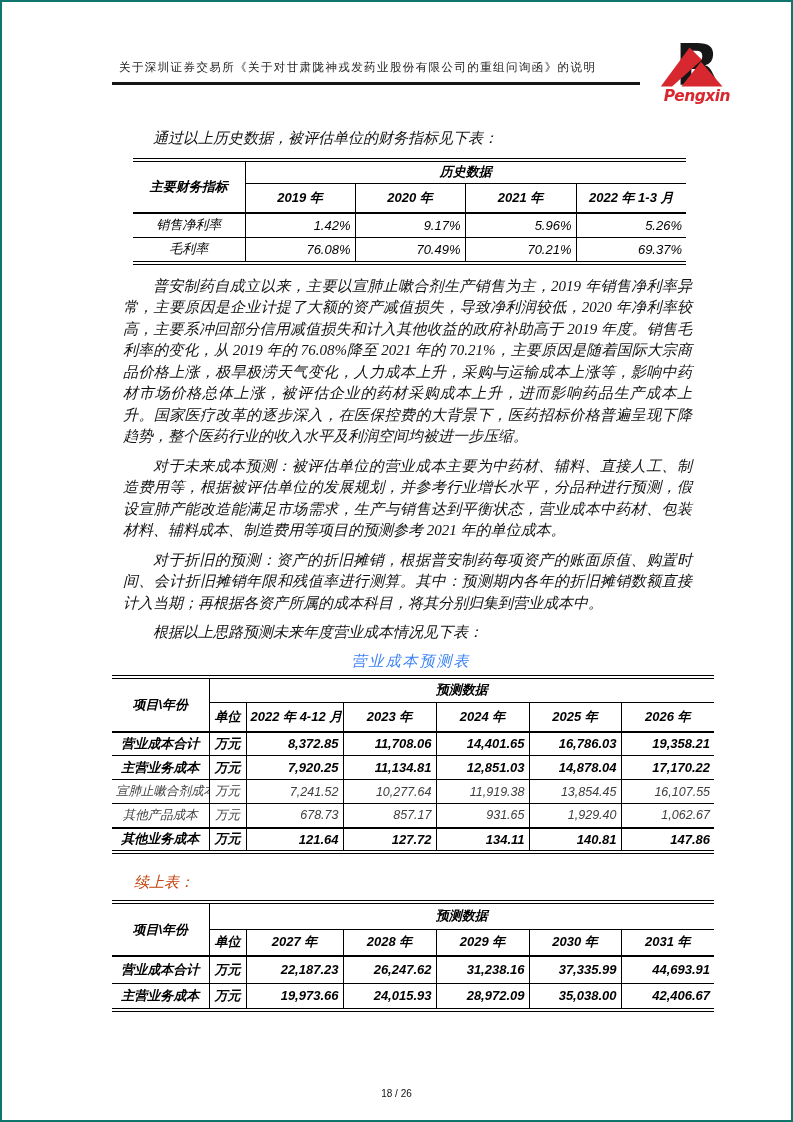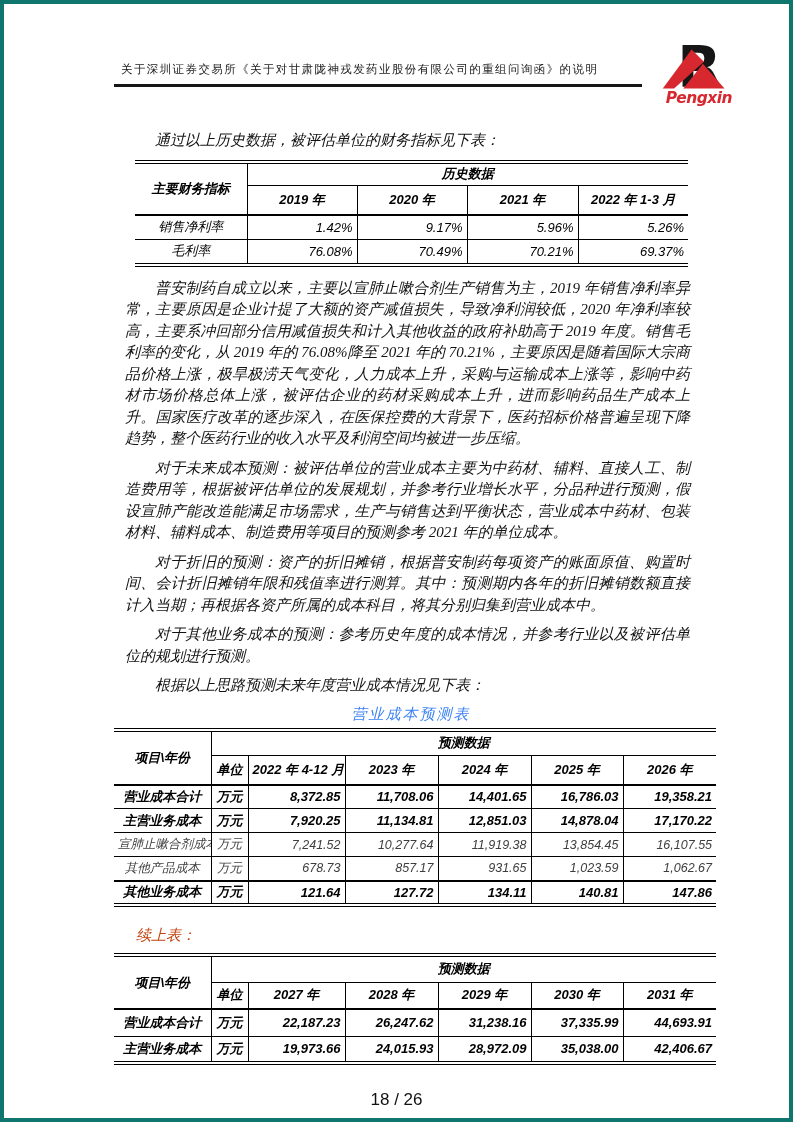--- a/index.html
+++ b/index.html
@@ -1,19 +1,19 @@
 <!DOCTYPE html>
 <html><head>
 <meta charset="utf-8">
 <style>
   * { box-sizing: border-box; }
   html, body { margin: 0; padding: 0; background: #ffffff; }
   .page {
     width: 793px; height: 1122px; position: relative; overflow: hidden;
-    background: #ffffff; border: 4px solid #0f766e;
+    background: #ffffff; border: 2px solid #0f766e;
     font-family: "Liberation Serif", "DejaVu Serif", serif; color: #000;
   }
   
   .header-title {
     position: absolute; left: 117px; top: 58px;
     font-size: 11.5px; letter-spacing: 1.4px; color: #1b1b1b; white-space: nowrap;
   }
   .header-rule { position: absolute; left: 110px; top: 80px; width: 528px; height: 3px; background: #161616; }
   .logo { position: absolute; left: 656px; top: 32px; width: 92px; height: 70px; }
   
@@ -55,21 +55,21 @@
   .t2 tr.r-group td { height: 26px; }
   .t2 tr.r-years td { height: 29px; }
   .t2 tr.r-data td  { height: 24px; }
   .t3 { margin-top: 7px; }
   .t3 tr.r-group td { height: 27px; }
   .t3 tr.r-years td { height: 27px; }
   .t3 tr.r-data td  { height: 27px; }
   
   .footer {
     position: absolute; top: 1086px; left: 0; width: 100%; text-align: center;
-    font-size: 17px; font-family: "Liberation Sans", "DejaVu Sans", sans-serif; color: #111;
+    font-size: 10px; font-family: "Liberation Sans", "DejaVu Sans", sans-serif; color: #111;
   }
 </style>
 </head>
 <body>
 
 <div class="page">
 
   <div class="header-title">关于深圳证券交易所《关于对甘肃陇神戎发药业股份有限公司的重组问询函》的说明</div>
   <div class="header-rule"></div>
   <svg class="logo" viewBox="0 0 88 68">
@@ -115,21 +115,20 @@
         <td class="num">70.49%</td>
         <td class="num">70.21%</td>
         <td class="num">69.37%</td>
       </tr>
     </tbody>
       </table>
 
     <p class="para">普安制药自成立以来，主要以宣肺止嗽合剂生产销售为主，2019 年销售净利率异常，主要原因是企业计提了大额的资产减值损失，导致净利润较低，2020 年净利率较高，主要系冲回部分信用减值损失和计入其他收益的政府补助高于 2019 年度。销售毛利率的变化，从 2019 年的 76.08%降至 2021 年的 70.21%，主要原因是随着国际大宗商品价格上涨，极旱极涝天气变化，人力成本上升，采购与运输成本上涨等，影响中药材市场价格总体上涨，被评估企业的药材采购成本上升，进而影响药品生产成本上升。国家医疗改革的逐步深入，在医保控费的大背景下，医药招标价格普遍呈现下降趋势，整个医药行业的收入水平及利润空间均被进一步压缩。</p>
     <p class="para">对于未来成本预测：被评估单位的营业成本主要为中药材、辅料、直接人工、制造费用等，根据被评估单位的发展规划，并参考行业增长水平，分品种进行预测，假设宣肺产能改造能满足市场需求，生产与销售达到平衡状态，营业成本中药材、包装材料、辅料成本、制造费用等项目的预测参考 2021 年的单位成本。</p>
     <p class="para">对于折旧的预测：资产的折旧摊销，根据普安制药每项资产的账面原值、购置时间、会计折旧摊销年限和残值率进行测算。其中：预测期内各年的折旧摊销数额直接计入当期；再根据各资产所属的成本科目，将其分别归集到营业成本中。</p>
-    <p class="para">对于其他业务成本的预测：参考历史年度的成本情况，并参考行业以及被评估单位的规划进行预测。</p>
     <p class="para">根据以上思路预测未来年度营业成本情况见下表：</p>
 
     <div class="tbl-title">营业成本预测表</div>
 
     <table class="doc-table t2">
       <colgroup>
           <col style="width:97px">
           <col style="width:37px">
           <col style="width:97px">
           <col style="width:93px">
@@ -176,21 +175,21 @@
         <td class="num">11,919.38</td>
         <td class="num">13,854.45</td>
         <td class="num">16,107.55</td>
       </tr>
       <tr class="r-data sub">
         <td class="fc lbl">其他产品成本</td>
         <td class="lbl">万元</td>
         <td class="num">678.73</td>
         <td class="num">857.17</td>
         <td class="num">931.65</td>
-        <td class="num">1,023.59</td>
+        <td class="num">1,929.40</td>
         <td class="num">1,062.67</td>
       </tr>
       <tr class="r-data thick b">
         <td class="fc lbl">其他业务成本</td>
         <td class="lbl">万元</td>
         <td class="num">121.64</td>
         <td class="num">127.72</td>
         <td class="num">134.11</td>
         <td class="num">140.81</td>
         <td class="num">147.86</td>

